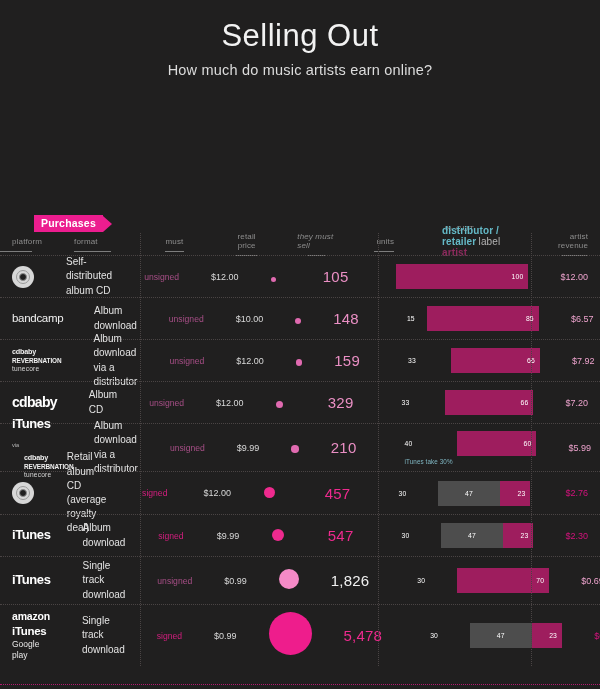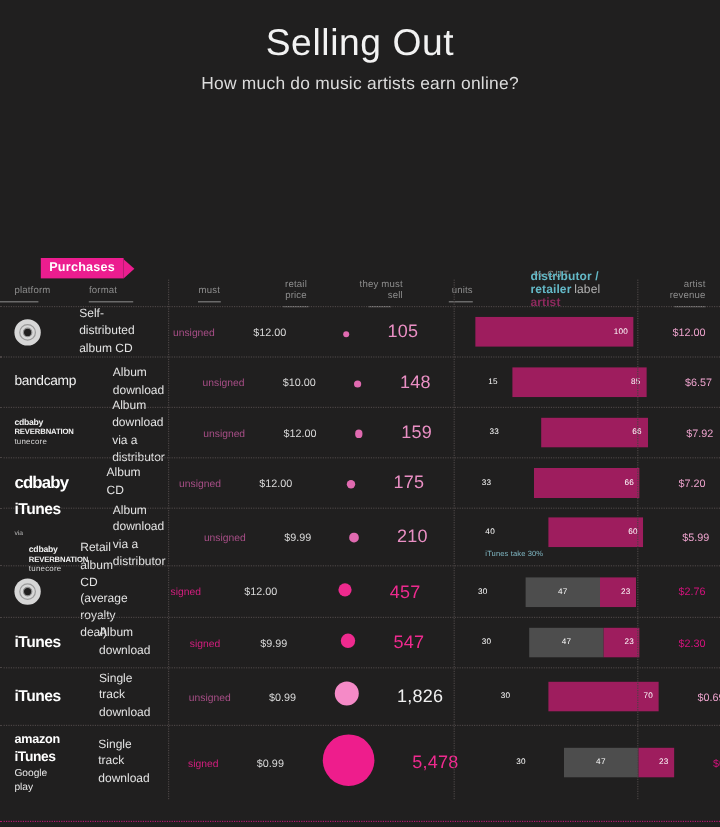--- a/index.html
+++ b/index.html
@@ -75,21 +75,21 @@
 
   .row { position: relative; display: flex; align-items: center; width: 600px; gap: 32px; }
   .hrow { height: 22px; }
   .drow { border-top: 1px dotted #4a4444; }
 
   
   .c-platform { width: 62px; padding-left: 12px; }
   .c-format   { width: 78px; }
   .c-deal     { width: 72px; text-align: center; }
   .c-price    { width: 62px; text-align: center; }
-  .c-sell     { width: 64px; text-align: right; }
+  .c-sell     { width: 64px; text-align: left; font-style: italic; }
   .c-units    { width: 52px; text-align: right; padding-right: 8px; }
   .c-bar      { width: 142px; padding-left: 8px; }
   .c-rev      { width: 68px; text-align: right; padding-right: 12px; }
 
   .hcell {
     color: #8d8d8d; font-size: 8px; letter-spacing: .15px;
     position: relative; padding-bottom: 6px;
   }
   .hcell.ul::after {
     content: ""; position: absolute; left: 0; right: 10px; bottom: 0;
@@ -278,21 +278,21 @@
         <div class="row drow" style="height: 42px;">
           <div class="c-platform">
             <div class="logo-stack">
               <div class="lg-cdbaby-big">cdbaby</div>
             </div>
           </div>
           <div class="c-format fmt" style="white-space: pre-line;">Album CD</div>
           <div class="c-deal deal-unsigned">unsigned</div>
           <div class="c-price price">$12.00</div>
           <div class="c-sell"><span class="dot" style="width: 7px; height: 7px; background: rgb(224, 106, 176);"></span></div>
-          <div class="c-units units u-light">175</div>
+          <div class="c-units units u-light">329</div>
           <div class="c-bar">
             <div class="bar">
               <div class="seg seg-distributor" style="width: 33%;">
                 <span class="seg-val">33</span>
               </div>
               <div class="seg seg-artist" style="width: 67%;">
                 <span class="seg-val">66</span>
               </div>
             </div>
           </div>

